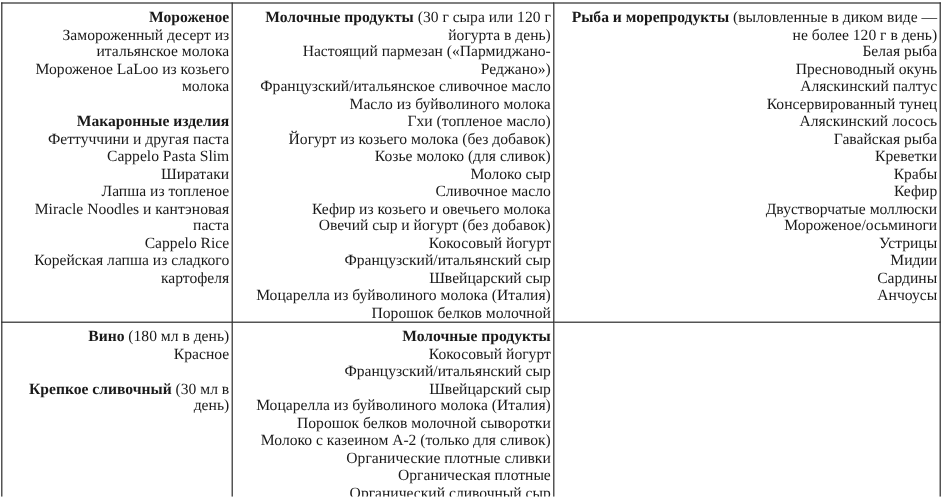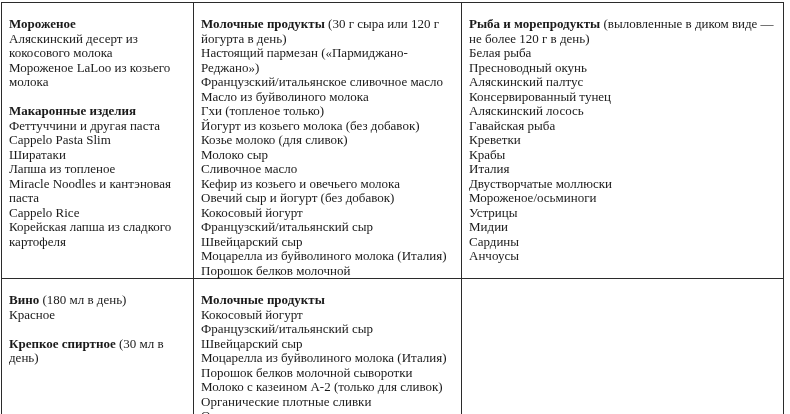--- a/index.html
+++ b/index.html
@@ -14,22 +14,23 @@
   }
   table.food-table{
     position:absolute;left:1px;top:2px;
     width:782px;height:408px;
     border-collapse:collapse;
     table-layout:fixed;
   }
   table.food-table td{
     border:1.5px solid var(--border,#2b2b2b);
     vertical-align:top;
-    padding:14px 2px 0 7px;
+    padding:4px 2px 0 7px;
     overflow:hidden;
+    text-align:right;
   }
   tr.row-top{height:256px;}
   tr.row-bottom{height:152px;}
   col.c1{width:192px;}
   col.c2{width:268px;}
   col.c3{width:322px;}
   .para{min-height:14.5px;}
   .para b{font-weight:bold;}
 </style>
 </head>
@@ -39,37 +40,37 @@
   <table class="food-table">
     <colgroup>
       <col class="c1">
         <col class="c2">
         <col class="c3">
     </colgroup>
     <tbody>
         <tr class="row-top">
           <td>
             <div class="para"><b>Мороженое</b></div>
-            <div class="para">Аляскинский десерт из кокосового молока</div>
+            <div class="para">Замороженный десерт из итальянское молока</div>
             <div class="para">Мороженое LaLoo из козьего молока</div>
             <div class="para"></div>
             <div class="para"><b>Макаронные изделия</b></div>
             <div class="para">Феттуччини и другая паста Cappelo Pasta Slim</div>
             <div class="para">Ширатаки</div>
             <div class="para">Лапша из топленое</div>
             <div class="para">Miracle Noodles и кантэновая паста</div>
             <div class="para">Cappelo Rice</div>
             <div class="para">Корейская лапша из сладкого картофеля</div>
           </td>
           <td>
             <div class="para"><b>Молочные продукты</b> (30 г сыра или 120 г йогурта в день)</div>
             <div class="para">Настоящий пармезан («Пармиджано-Реджано»)</div>
             <div class="para">Французский/итальянское сливочное масло</div>
             <div class="para">Масло из буйволиного молока</div>
-            <div class="para">Гхи (топленое только)</div>
+            <div class="para">Гхи (топленое масло)</div>
             <div class="para">Йогурт из козьего молока (без добавок)</div>
             <div class="para">Козье молоко (для сливок)</div>
             <div class="para">Молоко сыр</div>
             <div class="para">Сливочное масло</div>
             <div class="para">Кефир из козьего и овечьего молока</div>
             <div class="para">Овечий сыр и йогурт (без добавок)</div>
             <div class="para">Кокосовый йогурт</div>
             <div class="para">Французский/итальянский сыр</div>
             <div class="para">Швейцарский сыр</div>
             <div class="para">Моцарелла из буйволиного молока (Италия)</div>
@@ -78,35 +79,35 @@
           <td>
             <div class="para"><b>Рыба и морепродукты</b> (выловленные в диком виде — не более 120 г в день)</div>
             <div class="para">Белая рыба</div>
             <div class="para">Пресноводный окунь</div>
             <div class="para">Аляскинский палтус</div>
             <div class="para">Консервированный тунец</div>
             <div class="para">Аляскинский лосось</div>
             <div class="para">Гавайская рыба</div>
             <div class="para">Креветки</div>
             <div class="para">Крабы</div>
-            <div class="para">Италия</div>
+            <div class="para">Кефир</div>
             <div class="para">Двустворчатые моллюски</div>
             <div class="para">Мороженое/осьминоги</div>
             <div class="para">Устрицы</div>
             <div class="para">Мидии</div>
             <div class="para">Сардины</div>
             <div class="para">Анчоусы</div>
           </td>
         </tr>
         <tr class="row-bottom">
           <td>
             <div class="para"><b>Вино</b> (180 мл в день)</div>
             <div class="para">Красное</div>
             <div class="para"></div>
-            <div class="para"><b>Крепкое спиртное</b> (30 мл в день)</div>
+            <div class="para"><b>Крепкое сливочный</b> (30 мл в день)</div>
           </td>
           <td>
             <div class="para"><b>Молочные продукты</b></div>
             <div class="para">Кокосовый йогурт</div>
             <div class="para">Французский/итальянский сыр</div>
             <div class="para">Швейцарский сыр</div>
             <div class="para">Моцарелла из буйволиного молока (Италия)</div>
             <div class="para">Порошок белков молочной сыворотки</div>
             <div class="para">Молоко с казеином А-2 (только для сливок)</div>
             <div class="para">Органические плотные сливки</div>

